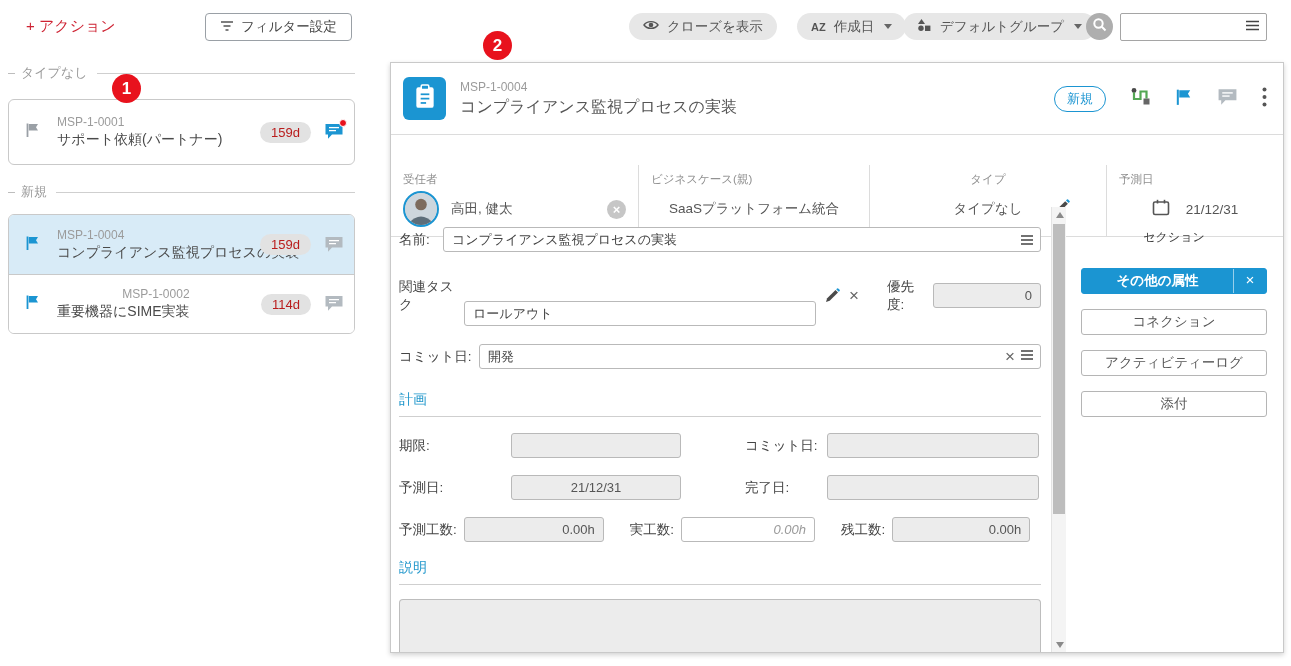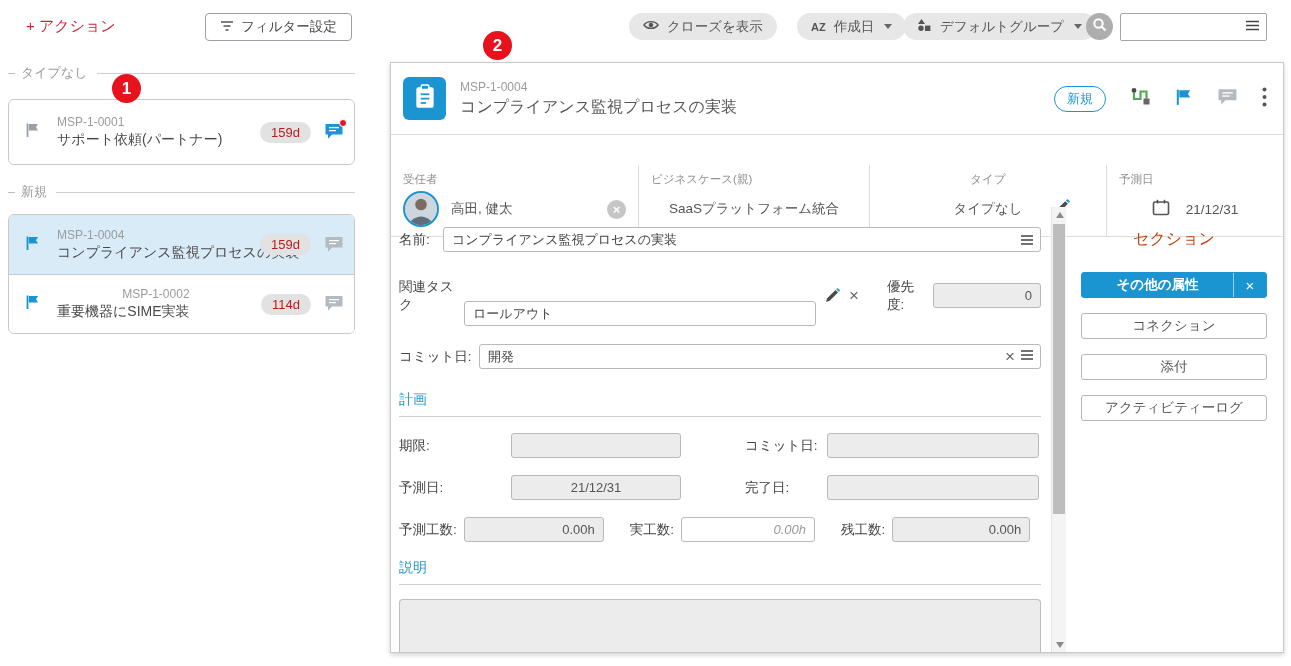--- a/index.html
+++ b/index.html
@@ -128,24 +128,24 @@
     align-items:center; justify-content:center; }
   .vs-up { top:0; } .vs-down { bottom:0; }
   .tri-up { width:0; height:0; border-left:4px solid transparent; border-right:4px solid transparent;
     border-bottom:6px solid #8a8a8a; }
   .tri-dn { width:0; height:0; border-left:4px solid transparent; border-right:4px solid transparent;
     border-top:6px solid #8a8a8a; }
   .vs-thumb { position:absolute; left:1px; top:17px; width:12px; height:290px; background:#bdbdbd; }
 
   
   .sections { position:absolute; left:690px; top:144px; right:16px; bottom:0; padding-top:22px; }
-  .sections-title { text-align:center; font-size:16px; color:#c2410c; margin-bottom:22px; }
+  .sections-title { text-align:center; font-size:12px; color:#404040; margin-bottom:22px; }
   .sec-btn { width:100%; height:26px; margin-bottom:15px; border:1px solid #b5b5b5; border-radius:3px;
     background:#fff; font-size:13.5px; color:#555; display:flex; align-items:center;
-    justify-content:center; font-family:Liberation Sans, sans-serif; }
+    justify-content:center; font-family:Liberation Mono, monospace; }
   .sec-btn.active { background:#1b95d2; border-color:#1b95d2; color:#fff; padding:0; }
   .sec-btn.active .alabel { flex:1; text-align:center; font-weight:bold; }
   .sec-btn.active .adiv { width:1px; height:100%; background:rgba(255,255,255,.55); }
   .sec-btn.active .ax { width:32px; text-align:center; font-size:15px; }
 </style>
 </head>
 <body>
 
 <div class="abs action-link">+ アクション</div>
 
@@ -467,16 +467,16 @@
   </div>
 
   <div class="sections">
     <div class="sections-title">セクション</div>
     <button class="sec-btn active">
       <span class="alabel">その他の属性</span>
       <span class="adiv"></span>
       <span class="ax">×</span>
     </button>
     <button class="sec-btn">コネクション</button>
+    <button class="sec-btn">アクティビティーログ</button>
     <button class="sec-btn">添付</button>
-    <button class="sec-btn">アクティビティーログ</button>
   </div>
 </div>
 
 </body></html>

